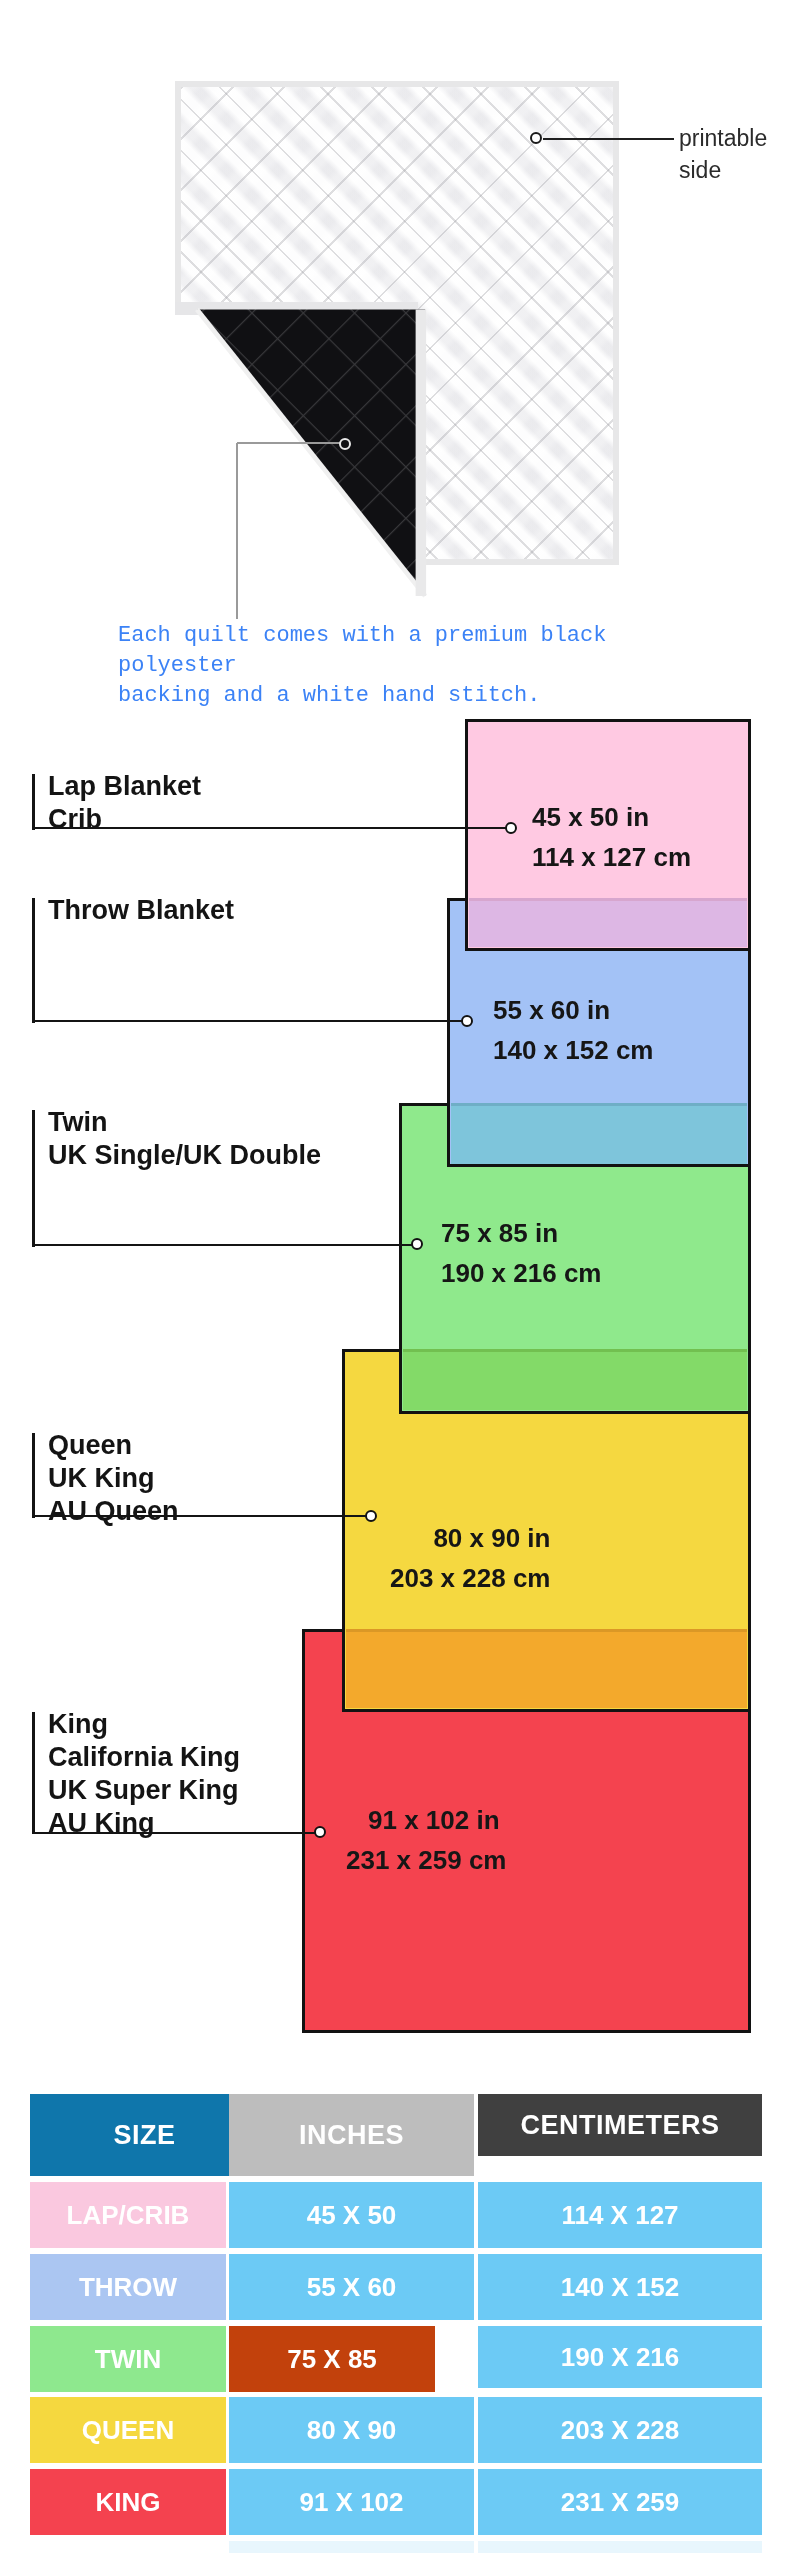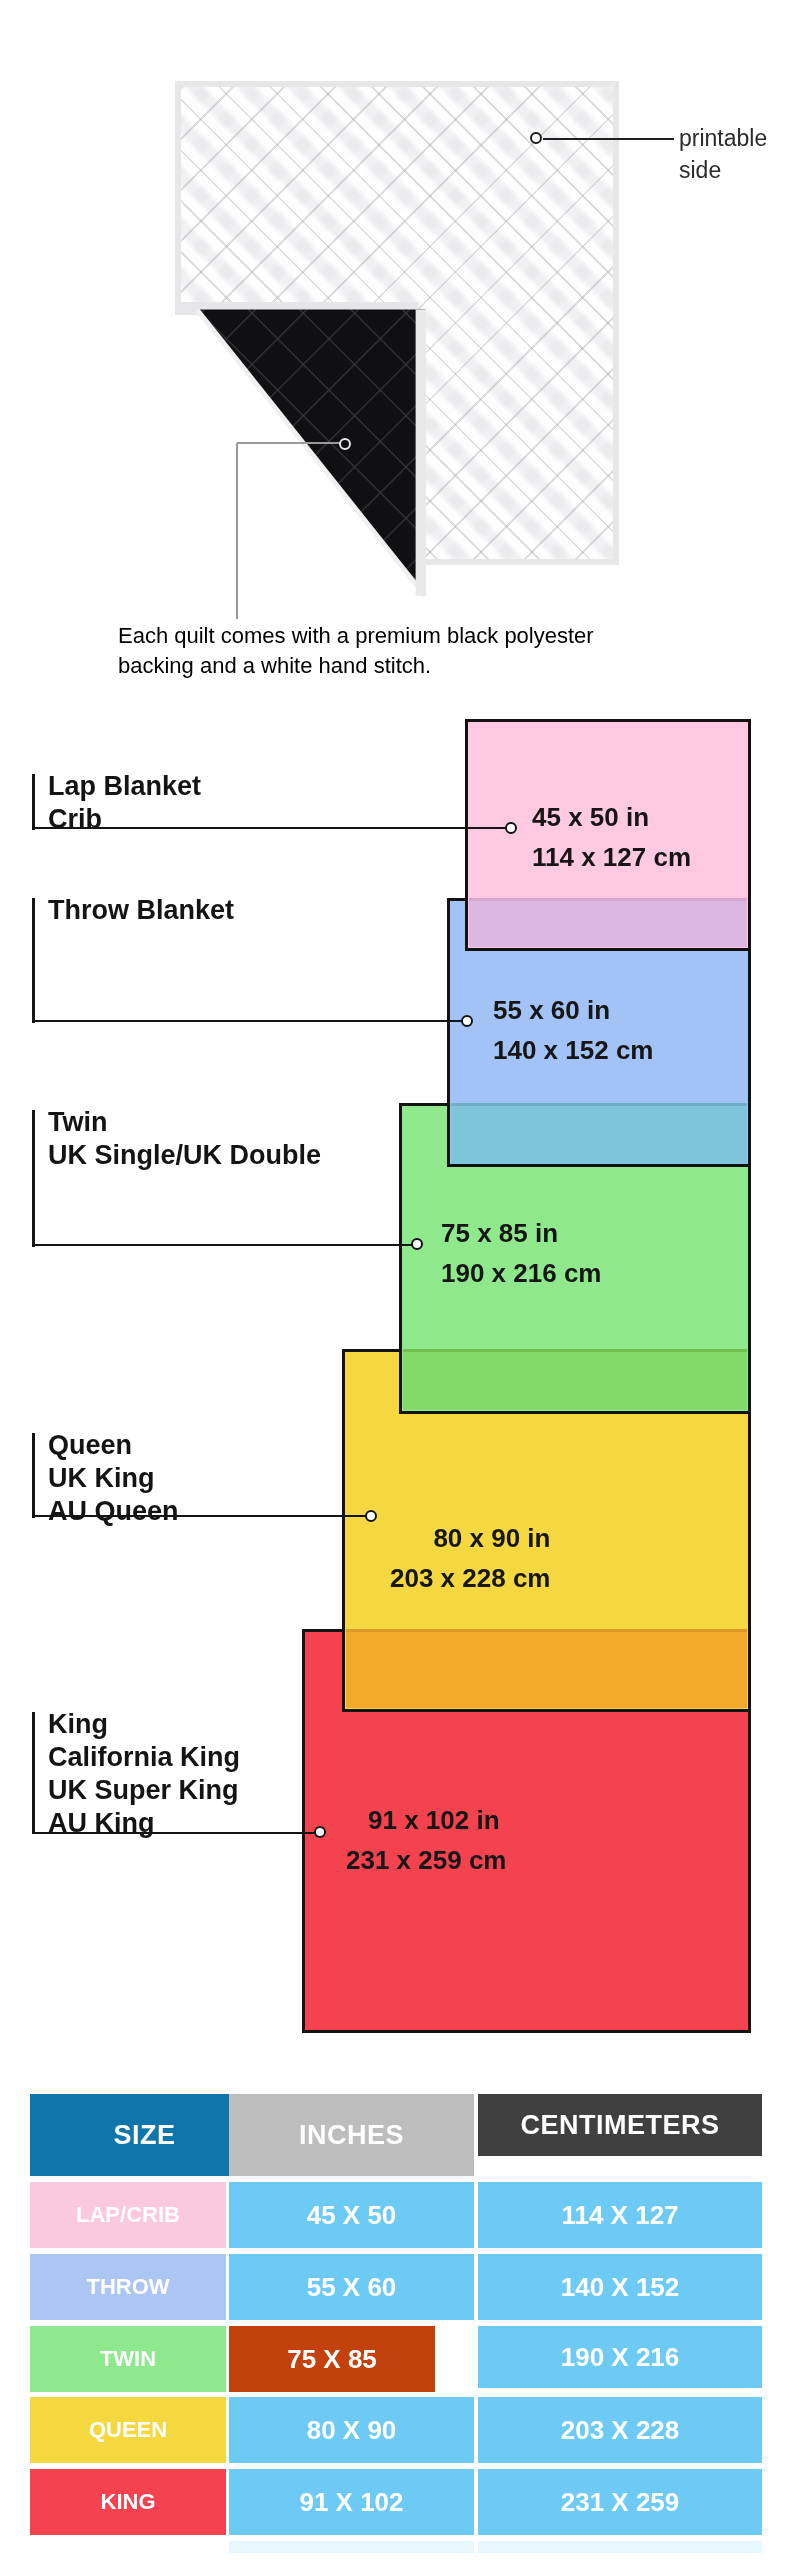--- a/index.html
+++ b/index.html
@@ -22,38 +22,38 @@
   .fold-binding{left:175px;top:302px;width:243px;height:13.4px;background:#E6E6E8;z-index:3;}
   .fold-svg{left:175px;top:81px;width:444px;height:521px;z-index:4;}
 
   .callout-dot-hero{width:12.4px;height:12.4px;border-radius:50%;box-sizing:border-box;
     border:2.4px solid #1a1a1a;background:#ffffff;z-index:6;}
   .callout-dot-dark{width:12.4px;height:12.4px;border-radius:50%;box-sizing:border-box;
     border:2.4px solid #E8E8E8;background:transparent;z-index:6;}
   .hero-line{background:#1f1f1f;z-index:5;}
   .hero-line-gray{background:#9a9a9a;z-index:5;}
   .hero-label{font-size:23px;line-height:32px;color:#2b2b2b;z-index:6;}
-  .caption{font-size:22px;line-height:30px;color:#000000;white-space:pre-line;z-index:6;}
+  .caption{font-size:22px;line-height:30px;color:#3b82f6;white-space:pre-line;z-index:6;font-family:Liberation Mono, monospace;}
 
   
   .size-rect{box-sizing:border-box;border:3.8px solid #121212;}
   .overlap-strip{box-sizing:border-box;}
   .size-label{font-size:27px;line-height:33px;font-weight:700;color:#141414;z-index:40;}
   .size-dims{font-size:26px;line-height:40px;font-weight:700;color:#161616;z-index:40;}
   .bracket-v{width:2.9px;background:#141414;z-index:40;}
   .callout-h{height:1.9px;background:#141414;z-index:40;}
   .callout-dot{width:12.4px;height:12.4px;border-radius:50%;box-sizing:border-box;
     border:2.4px solid #121212;background:#ffffff;z-index:41;}
 
   
   .tcell{display:flex;align-items:center;justify-content:center;box-sizing:border-box;
     color:#ffffff;font-weight:700;z-index:20;}
   .thead{font-size:27px;letter-spacing:0.5px;}
   .tval{font-size:26px;}
-  .tlabel{font-size:22px;}
+  .tlabel{font-size:26px;}
   .tshadow{z-index:19;}
 </style>
 </head>
 <body>
 
 <div class="page">
 
   <div class="abs quilt-white"></div>
   <div class="abs notch-cover"></div>
   <div class="abs fold-binding"></div>

